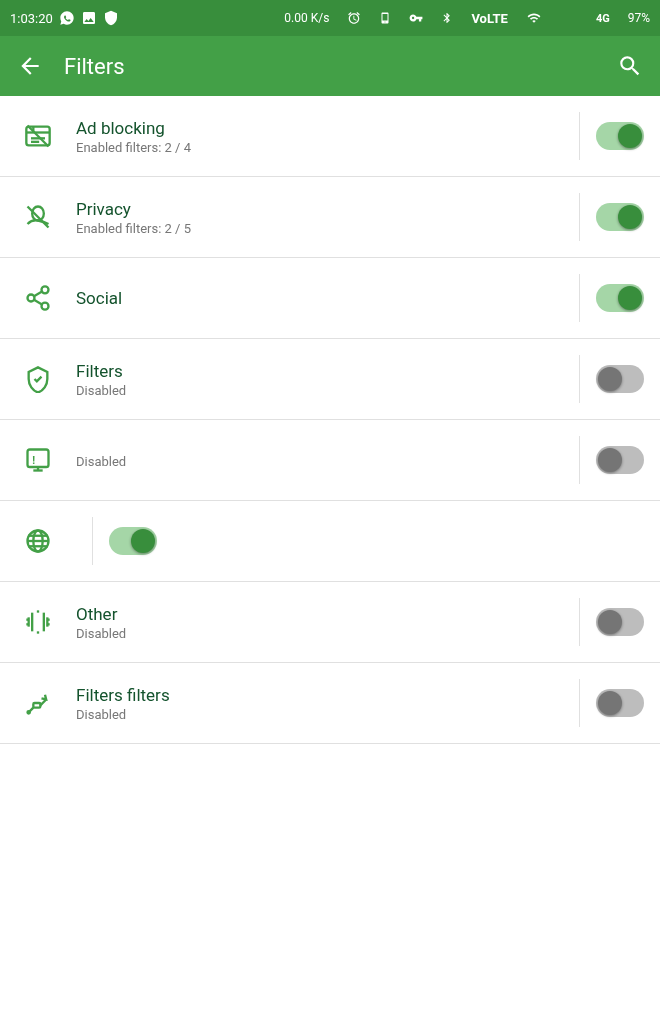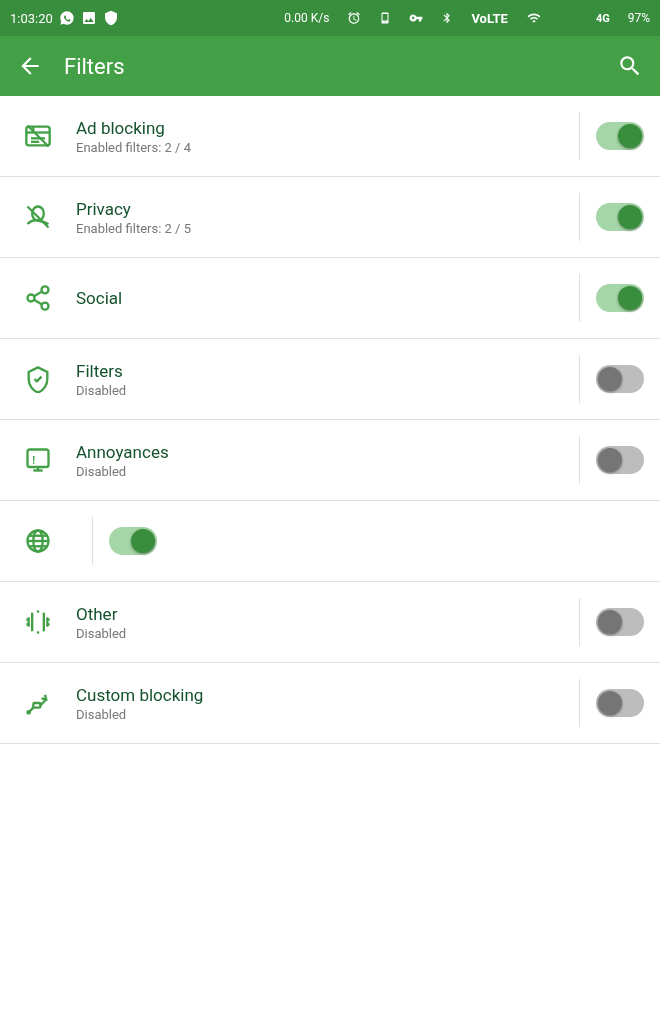--- a/index.html
+++ b/index.html
@@ -272,21 +272,20 @@
   <div class="filter-item">
     <div class="filter-icon">
       <svg viewBox="0 0 24 24" fill="none" stroke="#43a047" stroke-width="2">
         <rect x="3" y="3" width="18" height="15" rx="2"></rect>
         <path d="M8 21h8"></path>
         <path d="M12 18v3"></path>
         <text x="7" y="15" font-size="9" fill="#43a047" stroke="none" font-weight="bold">!</text>
       </svg>
     </div>
     <div class="filter-text">
-      <div class="filter-name">Annoyances</div>
       <div class="filter-subtitle">Disabled</div>
     </div>
     <div class="filter-divider"></div>
     <div class="toggle off">
       <div class="toggle-knob"></div>
     </div>
   </div>
 
   <div class="filter-item">
     <div class="filter-icon">
@@ -333,21 +332,21 @@
     <div class="filter-icon">
       <svg viewBox="0 0 24 24" fill="none" stroke="#43a047" stroke-width="2">
         <path d="M4 20L8 16"></path>
         <rect x="8" y="12" width="6" height="4" rx="1"></rect>
         <path d="M14 14l5-5"></path>
         <path d="M18 5l1 4-4-1"></path>
         <circle cx="4" cy="20" r="1" fill="#43a047"></circle>
       </svg>
     </div>
     <div class="filter-text">
-      <div class="filter-name">Custom blocking</div>
+      <div class="filter-name">Filters filters</div>
       <div class="filter-subtitle">Disabled</div>
     </div>
     <div class="filter-divider"></div>
     <div class="toggle off">
       <div class="toggle-knob"></div>
     </div>
   </div>
 
 </div>
 

